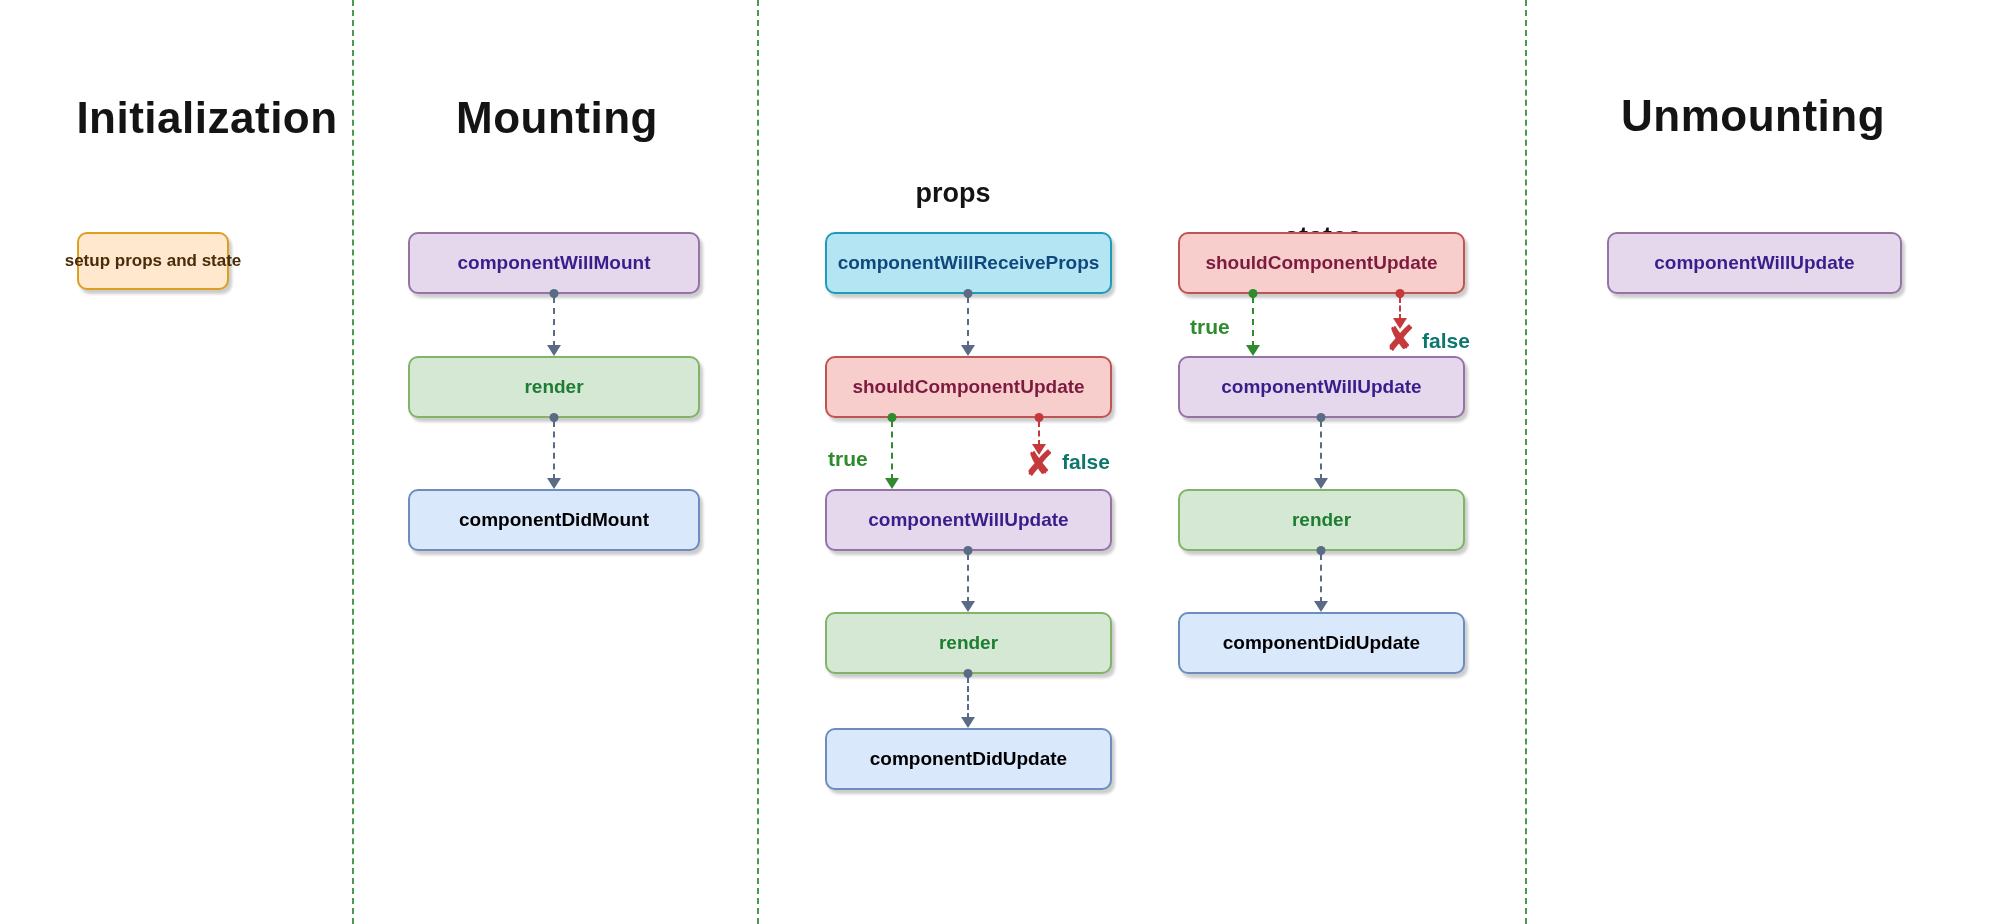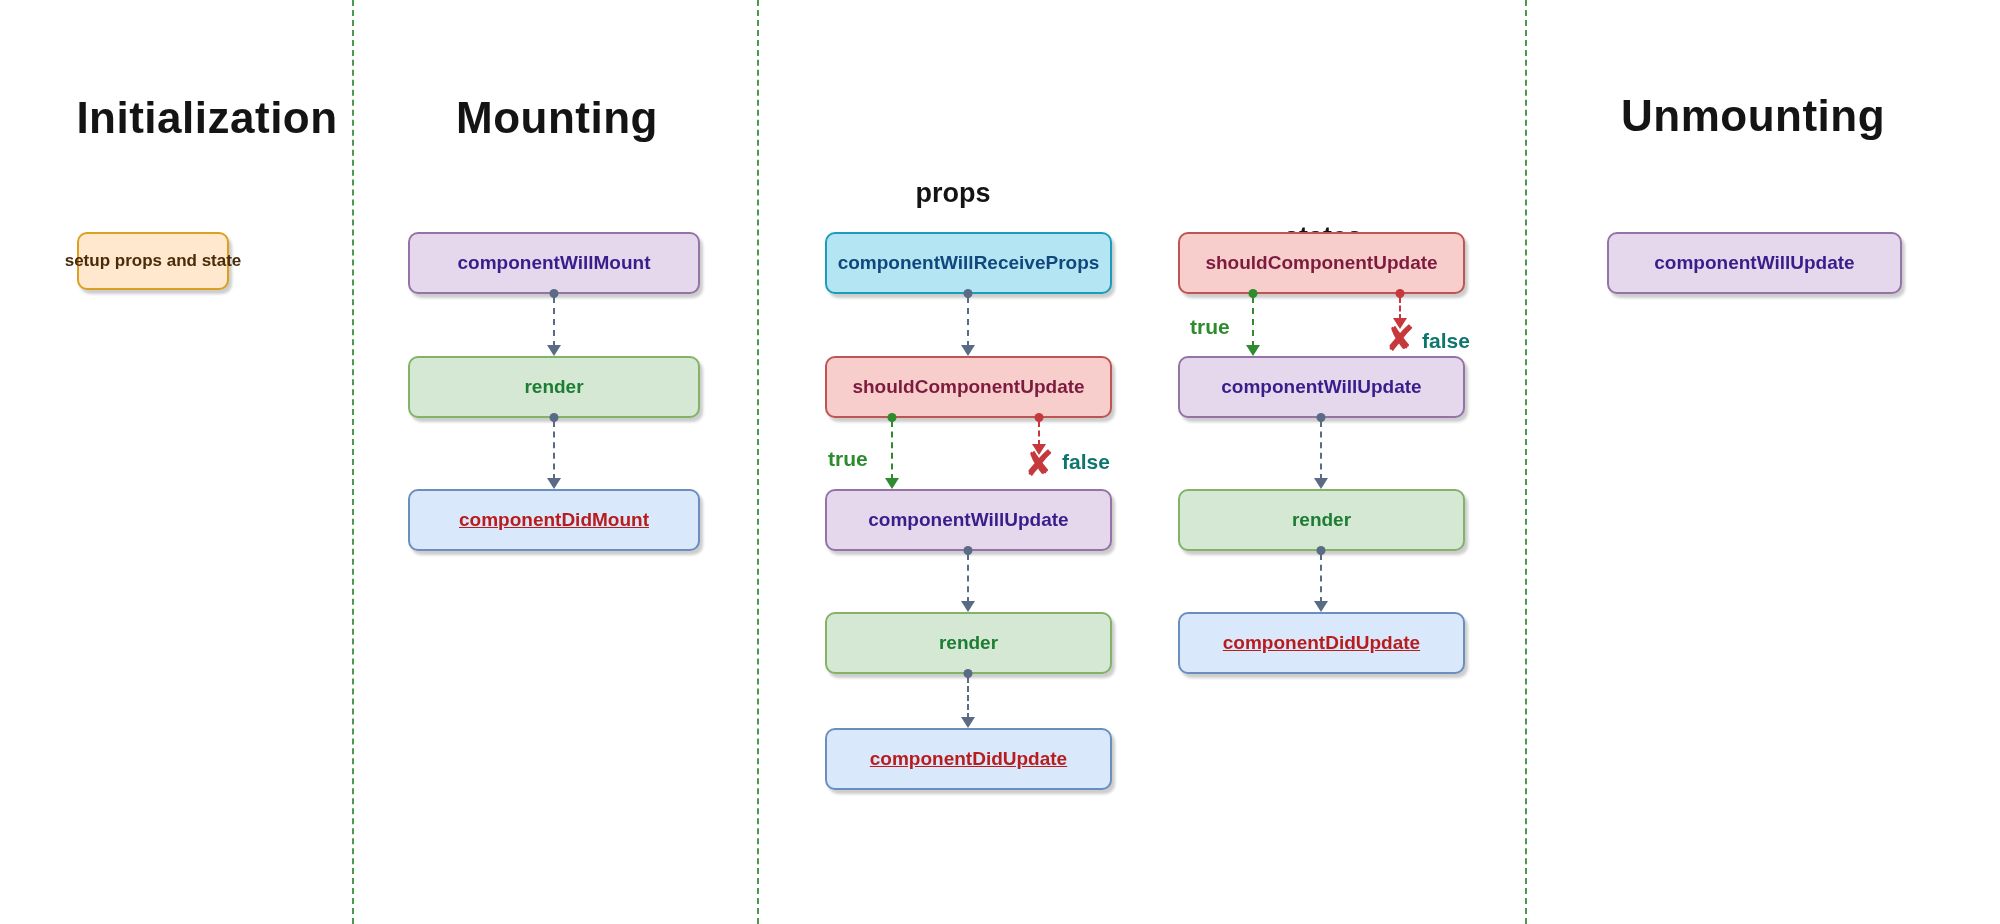--- a/index.html
+++ b/index.html
@@ -20,21 +20,21 @@
     font-size:27px;font-weight:600;color:#141414;white-space:nowrap;
   }
   .node{
     position:absolute;display:flex;align-items:center;justify-content:center;
     border-radius:10px;border:2px solid;box-shadow:3px 4px 3px rgba(0,0,0,0.20);
     font-size:19px;font-weight:600;white-space:nowrap;padding:0 4px;box-sizing:border-box;
   }
   .n-orange{background:#ffe8cd;border-color:#dba022;color:#4a2c0a;font-size:17px;}
   .n-purple{background:#e5d8ec;border-color:#9673a6;color:#3a1d8a;}
   .n-green {background:#d5e8d4;border-color:#82b366;color:#1d7d33;}
-  .n-blue  {background:#dae8fc;border-color:#6c8ebf;color:#b91c1c;text-decoration:underline;}
+  .n-blue  {background:#dae8fc;border-color:#6c8ebf;color:#000000;}
   .n-cyan  {background:#b4e5f2;border-color:#1d9cba;color:#10477d;}
   .n-red   {background:#f8cecc;border-color:#bf5552;color:#7c1b3e;}
   .arrow{position:absolute;width:16px;}
   .arrow .dot{
     position:absolute;top:-5px;left:50%;transform:translateX(-50%);
     width:9px;height:9px;border-radius:50%;background:currentColor;
   }
   .arrow .line{
     position:absolute;top:3px;bottom:9px;left:50%;margin-left:-1px;
     border-left:2.4px dashed;

